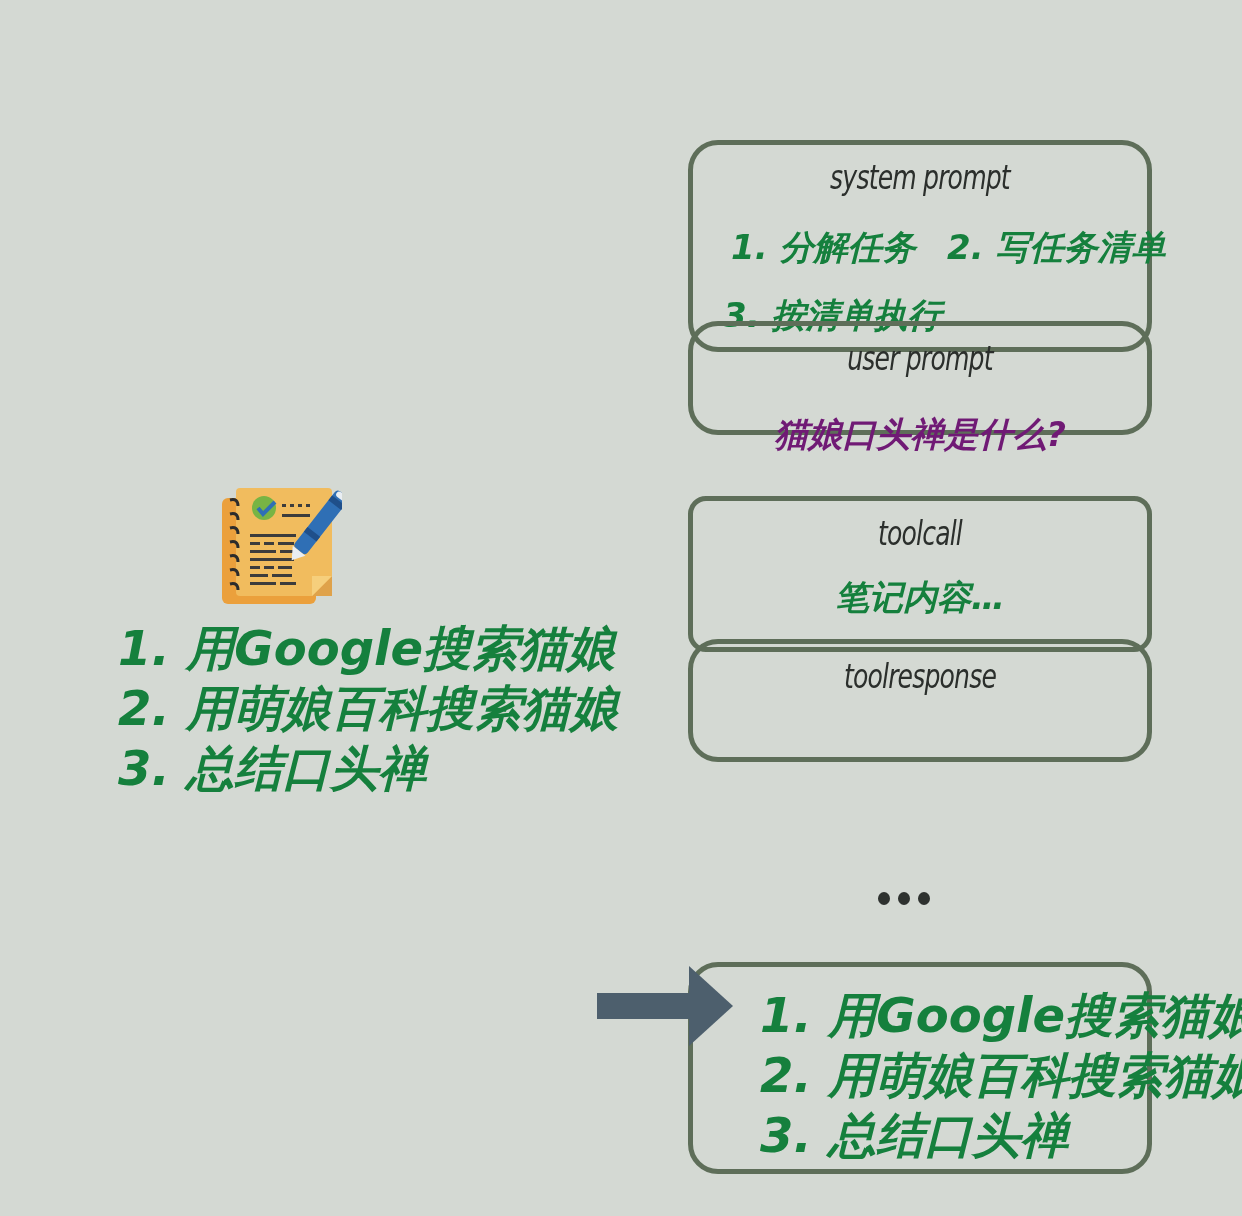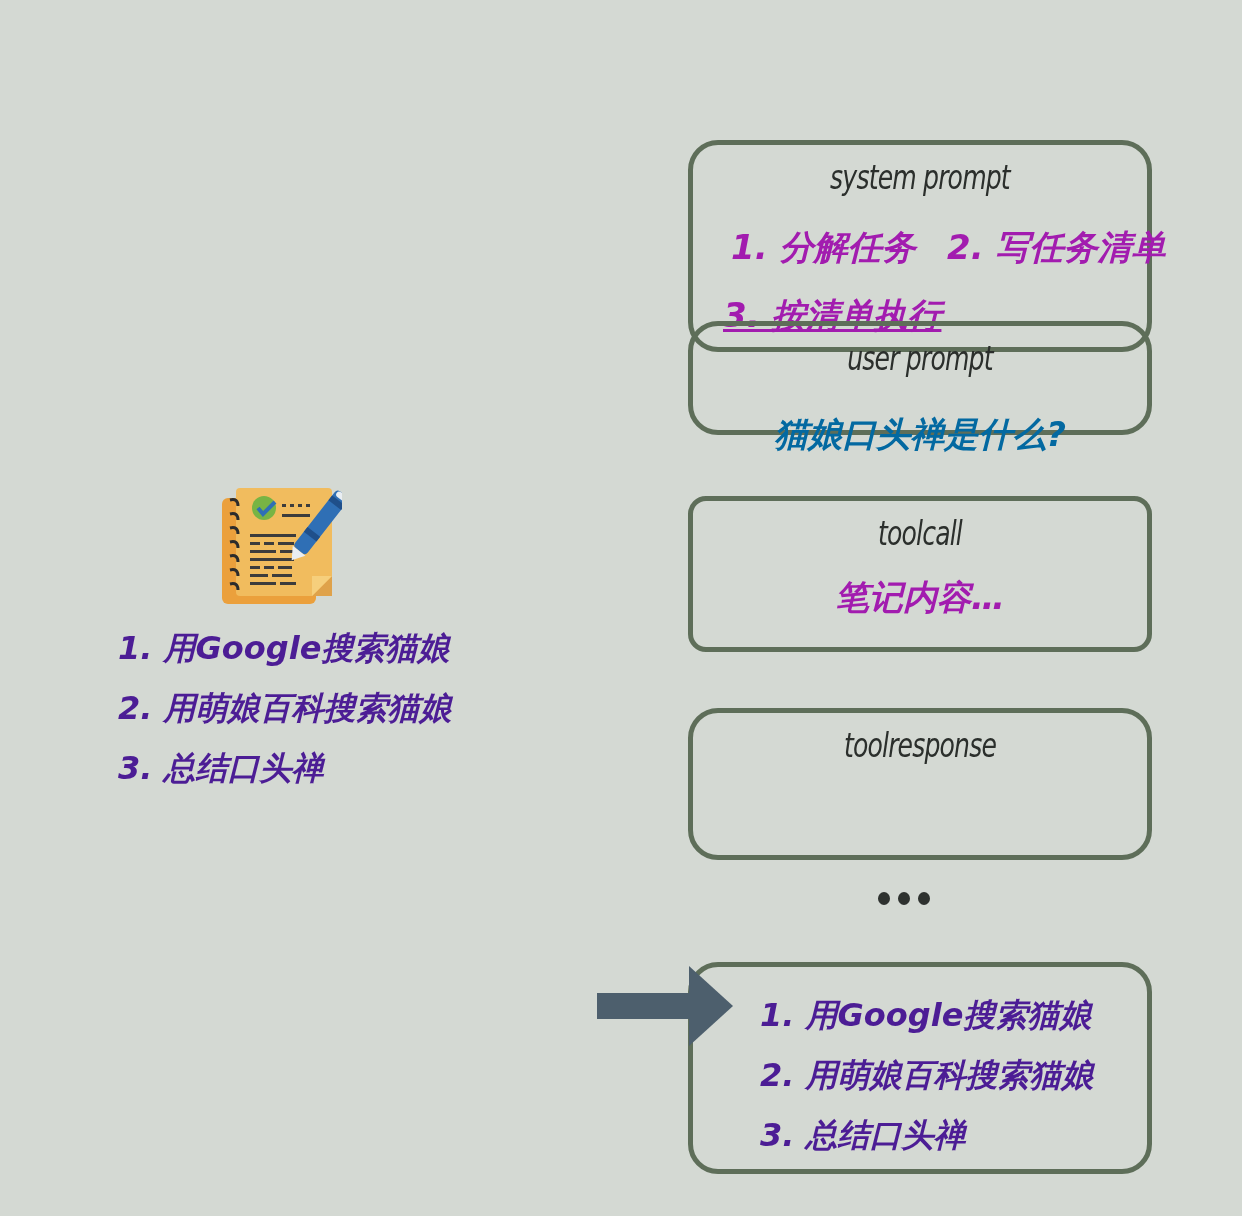--- a/index.html
+++ b/index.html
@@ -23,22 +23,22 @@
       position: absolute;
       left: 0; right: 0;
       text-align: center;
       font-family: "DejaVu Sans Condensed", "DejaVu Sans", sans-serif;
       font-style: italic;
       color: #2b2f2c;
       font-size: 34px;
       letter-spacing: -1px;
       transform: scaleX(0.82);
     }
-    .orange { color: #a21caf; }
-    .red { color: #0369a1; }
+    .orange { color: #15803d; }
+    .red { color: #701a75; }
     .cjk {
       font-family: "DejaVu Sans", sans-serif;
       font-weight: bold;
       font-size: 34px;
       position: absolute;
       white-space: nowrap;
     }
     .centered { left: 0; right: 0; text-align: center; }
     .arrow {
       position: absolute;
@@ -53,22 +53,22 @@
       width: 12px; height: 13px; border-radius: 50%;
       background: #2e322f;
     }
     .left-list {
       position: absolute;
       left: 118px; top: 618px;
     }
     .left-list .item, .final-list .item {
       font-family: "DejaVu Sans", sans-serif;
       font-weight: bold;
-      color: #4c1d95;
-      font-size: 32px;
+      color: #15803d;
+      font-size: 48px;
       line-height: 60px;
       white-space: nowrap;
       font-style: italic;
     }
     .final-list {
       position: absolute;
       left: 760px; top: 985px;
     }
     .notebook {
       position: absolute;
@@ -129,34 +129,34 @@
 <div class="left-list">
   <div class="item">1. 用Google搜索猫娘</div>
   <div class="item">2. 用萌娘百科搜索猫娘</div>
   <div class="item">3. 总结口头禅</div>
 </div>
 
 <div class="box" style="top:92px;height:212px;margin-top:48px;">
   <div class="box-title" style="top:12px;">system prompt</div>
   <div class="cjk orange" style="left:38px;top:80px;font-style:italic;">1. 分解任务</div>
   <div class="cjk orange" style="left:254px;top:80px;font-style:italic;">2. 写任务清单</div>
-  <div class="cjk orange" style="left:30px;top:148px;font-style:italic;text-decoration:underline;">3. 按清单执行</div>
+  <div class="cjk orange" style="left:30px;top:148px;font-style:italic;">3. 按清单执行</div>
 </div>
 
 <div class="box" style="top:321px;height:114px;">
   <div class="box-title" style="top:12px;">user prompt</div>
   <div class="cjk red centered" style="top:86px;font-style:italic;">猫娘口头禅是什么?</div>
 </div>
 
 <div class="box" style="top:496px;height:156px;border-radius:18px;">
   <div class="box-title" style="top:12px;">toolcall</div>
   <div class="cjk orange centered" style="top:74px;font-style:italic;">笔记内容…</div>
 </div>
 
-<div class="box" style="top:708px;height:152px;">
+<div class="box" style="top:639px;height:123px;">
   <div class="box-title" style="top:12px;">toolresponse</div>
 </div>
 
 <div class="dots">
   <div class="dot"></div>
   <div class="dot"></div>
   <div class="dot"></div>
 </div>
 
 <div class="box" style="top:962px;height:212px;"></div>

